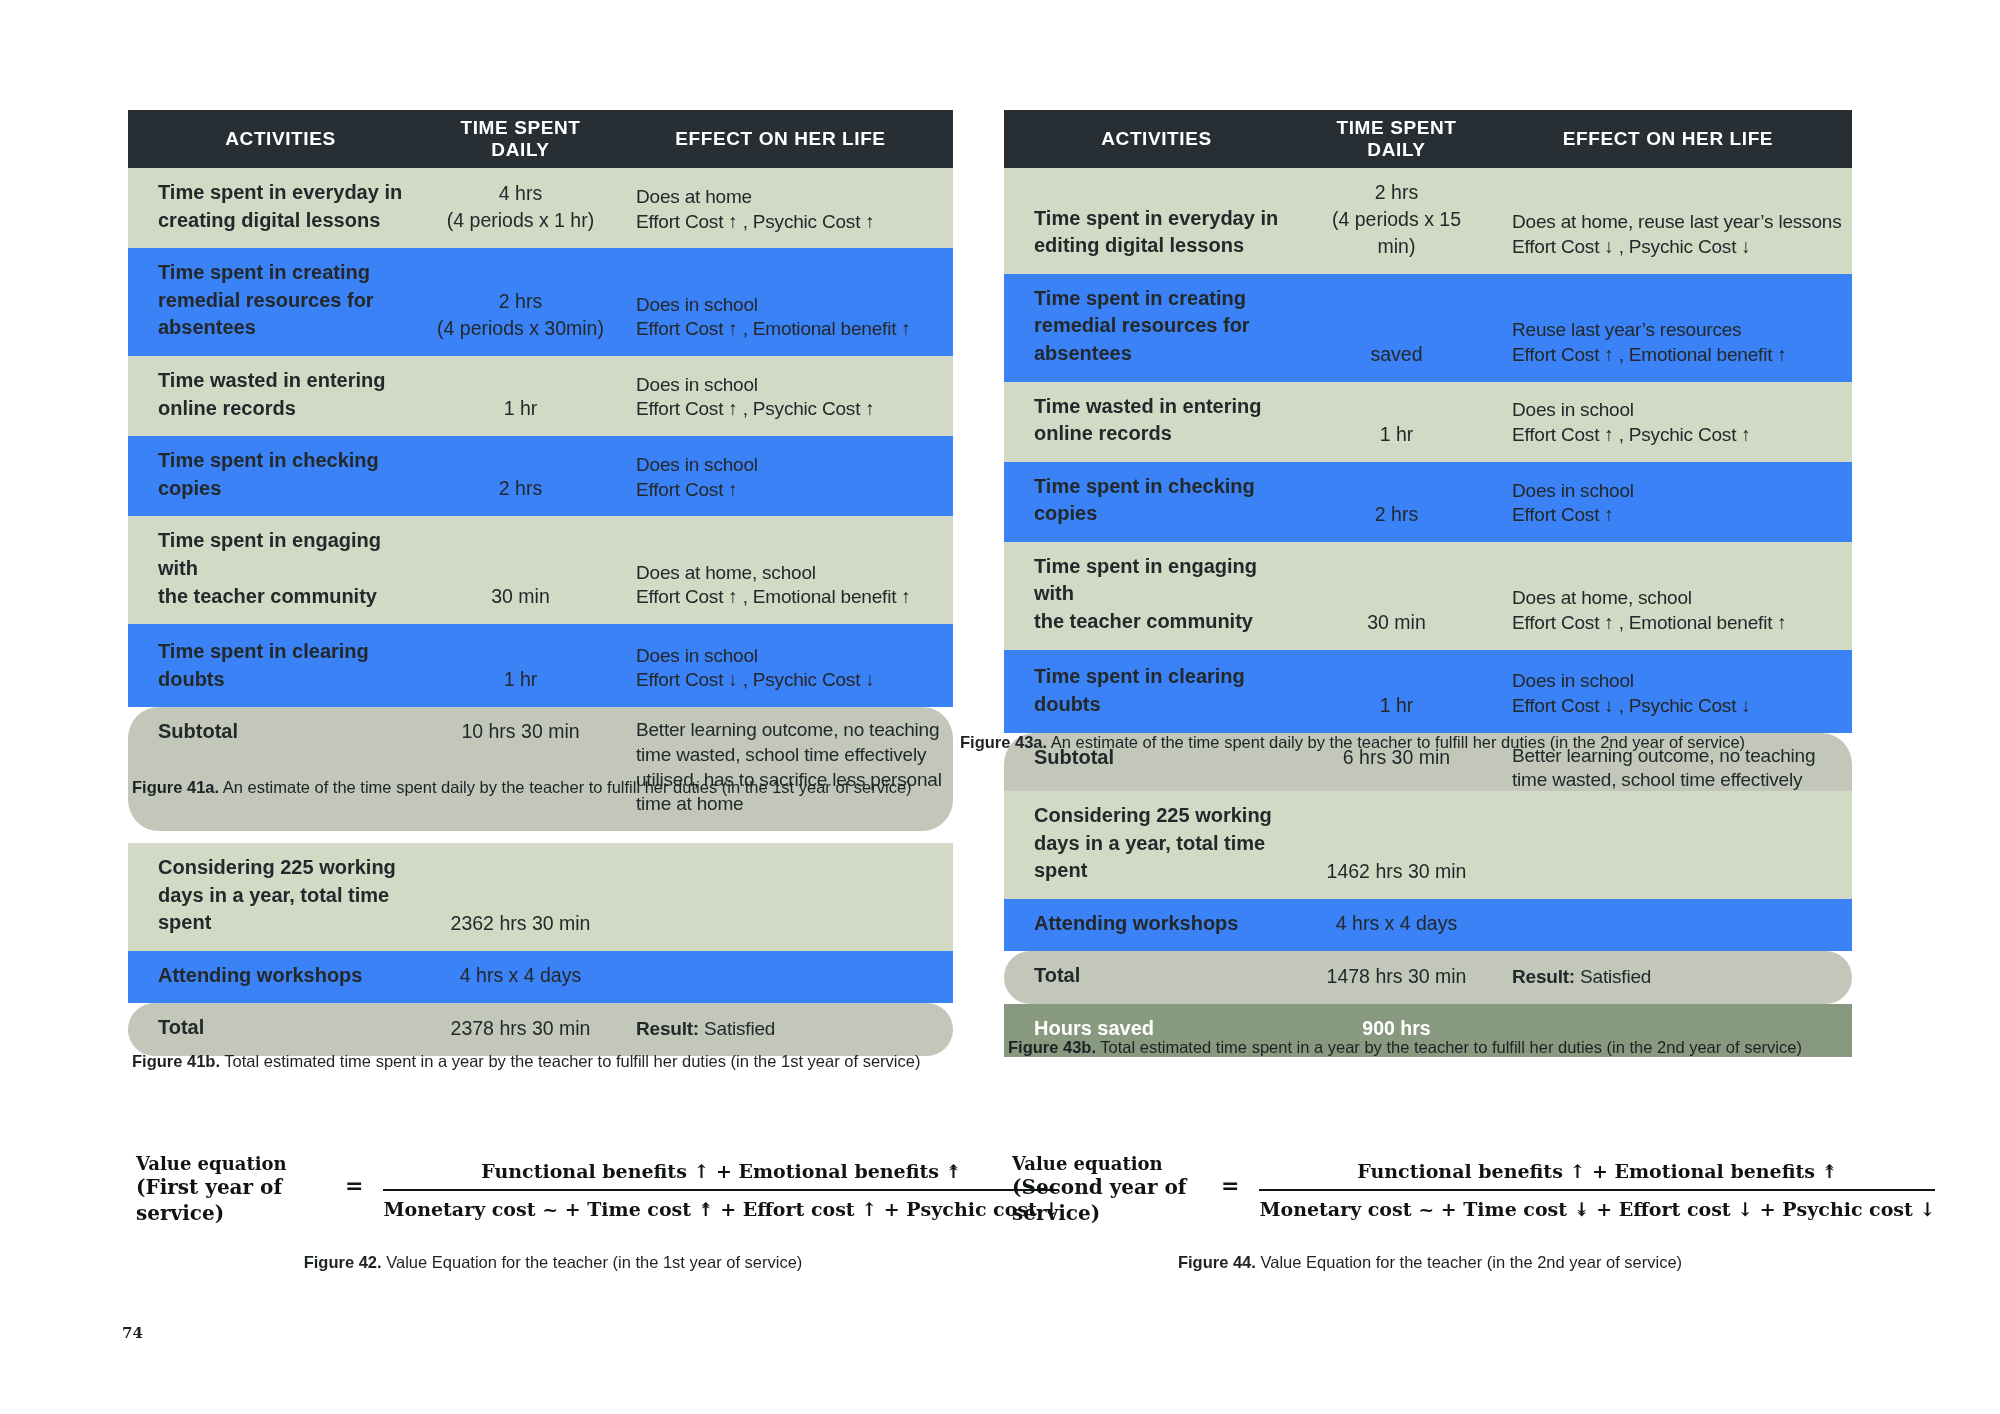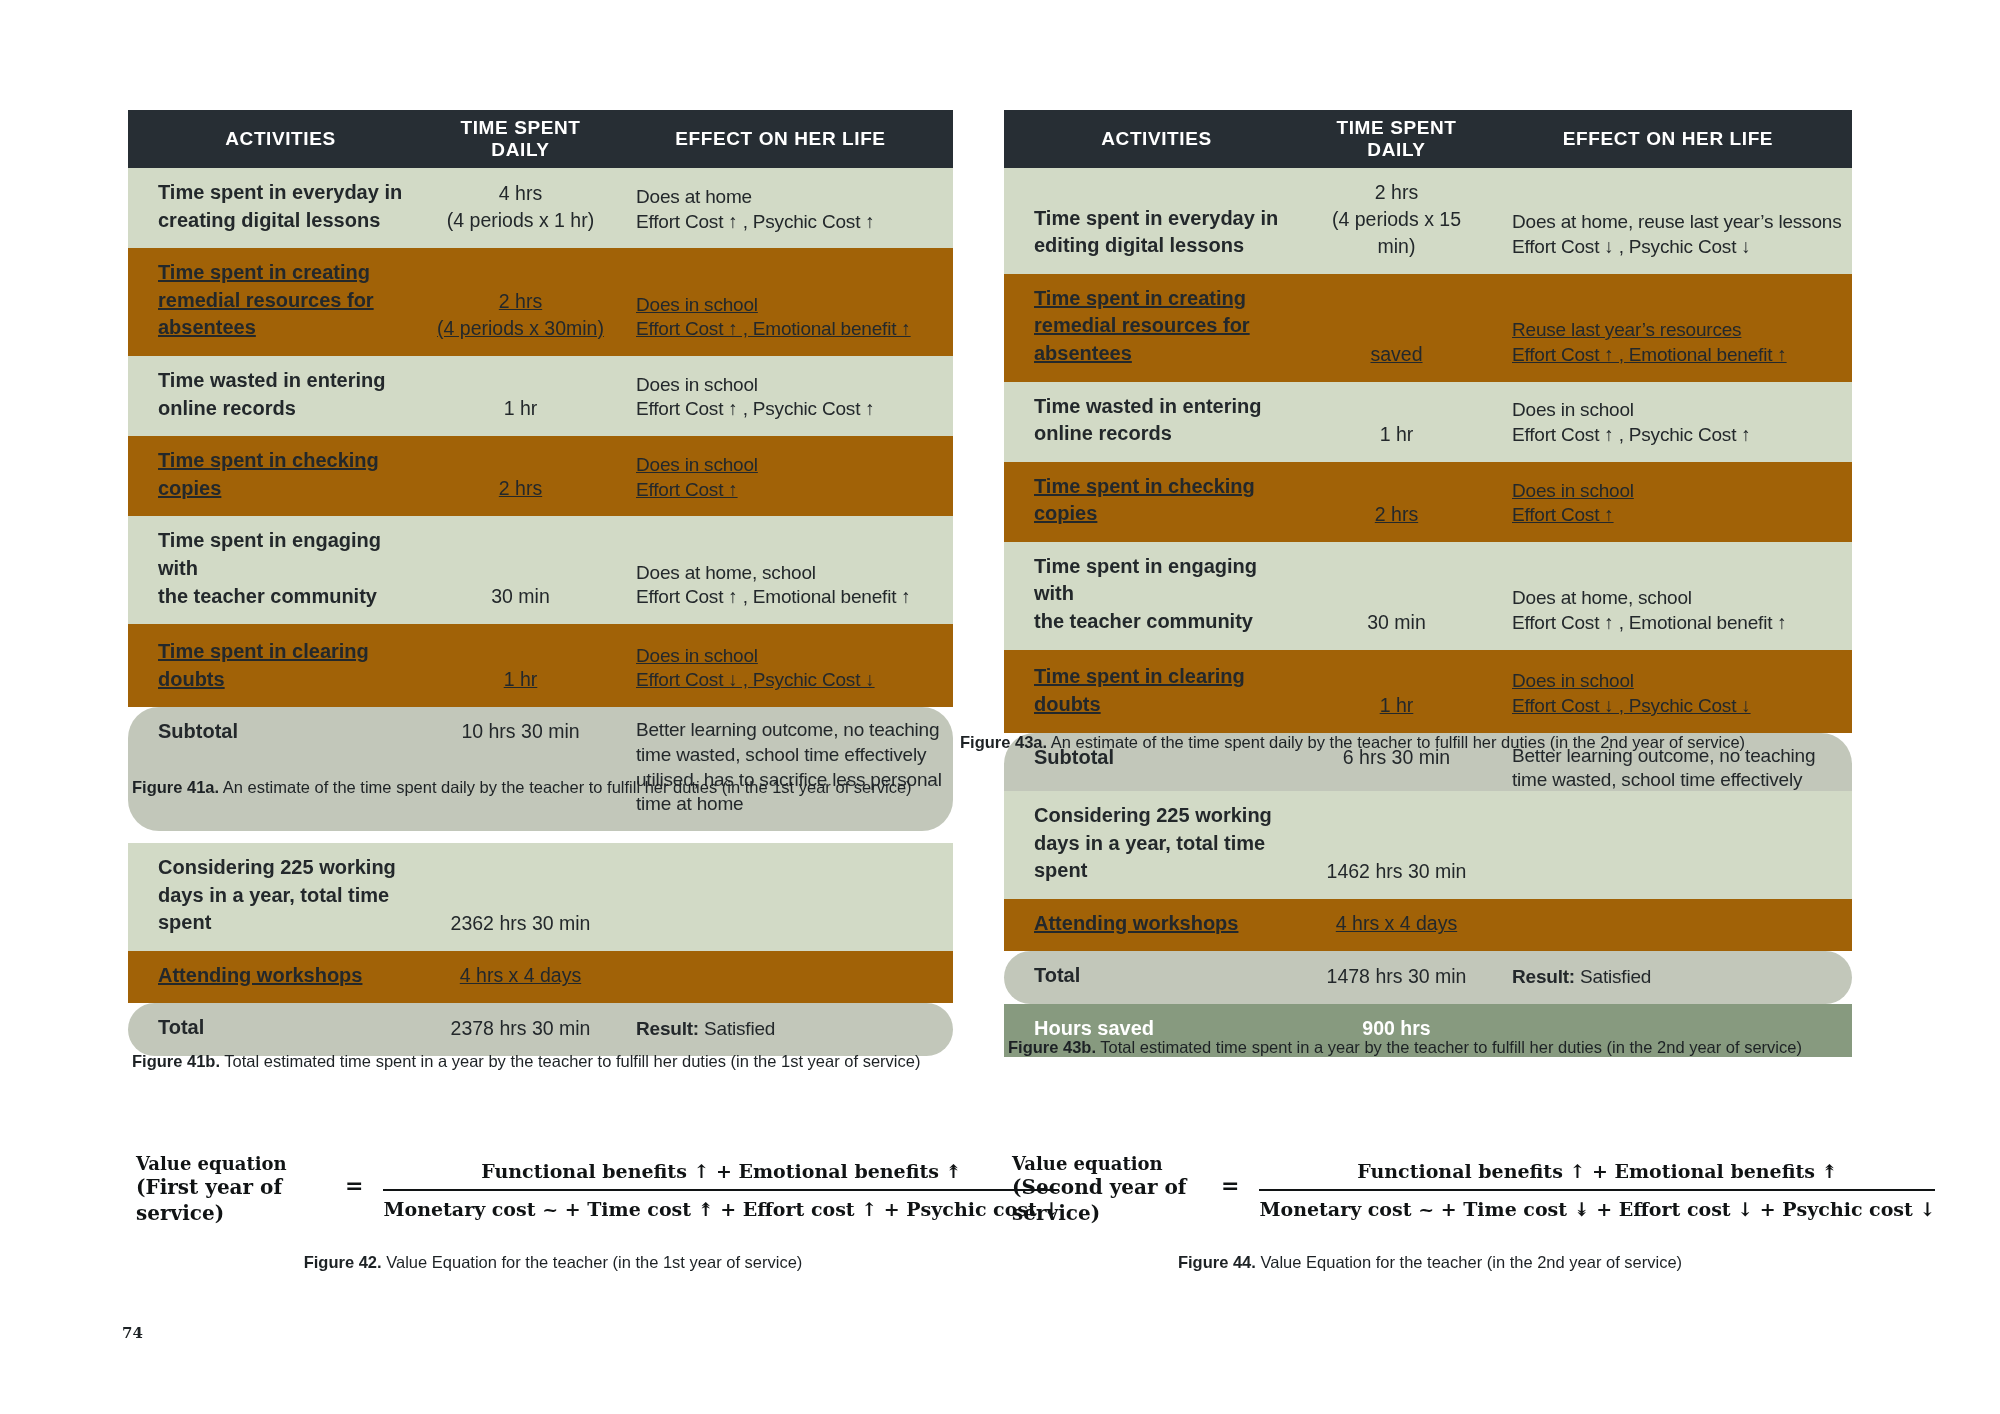--- a/index.html
+++ b/index.html
@@ -14,21 +14,21 @@
   .trow.topalign{align-items:start;}
   .c1{padding:11px 8px 14px 30px;font-weight:700;font-size:20px;line-height:1.38;white-space:pre-line;}
   .c2{text-align:center;padding:11px 4px 14px;font-size:19.5px;line-height:1.38;white-space:pre-line;}
   .c3{padding:11px 8px 14px 28px;font-size:19px;line-height:1.3;letter-spacing:-.2px;white-space:pre-line;}
   .c3 .rb{font-weight:700;}
 
   .lgrid{grid-template-columns:305px 175px 345px;}
   .rgrid{grid-template-columns:305px 175px 368px;}
 
   .green{background:#d2dac6;}
-  .cream{background:#a16207;text-decoration:underline;}
+  .cream{background:#3b82f6;}
   .gray{background:#c2c7ba;border-radius:31px;}
   .darkrow{background:#879a7f;color:#ffffff;}
   .darkrow .c1,.darkrow .c2{font-weight:700;}
 
   .cap{position:absolute;font-size:16.5px;color:#1d2225;white-space:nowrap;}
   .cap b{font-weight:700;}
 
   .eq{position:absolute;display:flex;align-items:center;
       font-family:"DejaVu Serif","DejaVu Sans",serif;font-weight:700;color:#101314;}
   .eq .lblblock{width:205px;flex:0 0 auto;padding-left:8px;}

